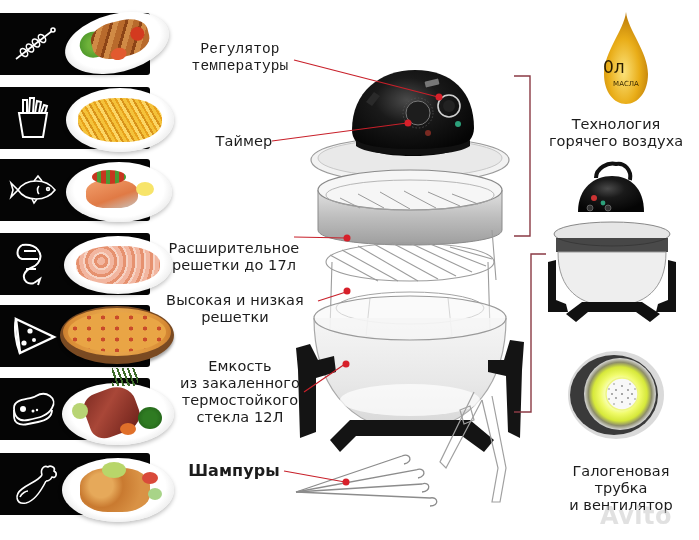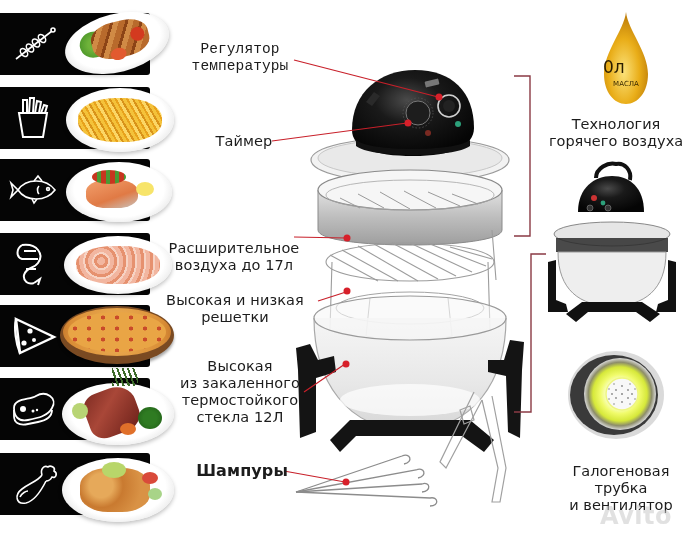--- a/index.html
+++ b/index.html
@@ -326,36 +326,36 @@
   <div>Регулятор</div>
   <div>температуры</div>
 </div>
 
 <div class="label" style="left:200px;top:133px;width:72px;margin-left:8px;">
   <div>Таймер</div>
 </div>
 
 <div class="label" style="left:162px;top:209px;width:144px;margin-top:31px;">
   <div>Расширительное</div>
-  <div>воздуха до 17л</div>
+  <div>решетки до 17л</div>
 </div>
 
 <div class="label" style="left:160px;top:292px;width:150px;">
   <div>Высокая и низкая</div>
   <div>решетки</div>
 </div>
 
 <div class="label" style="left:170px;top:358px;width:140px;">
-  <div>Высокая</div>
+  <div>Емкость</div>
   <div>из закаленного</div>
   <div>термостойкого</div>
   <div>стекла 12Л</div>
 </div>
 
-<div class="label bold" style="left:180px;top:462px;width:108px;text-align:right;">
+<div class="label bold" style="left:180px;top:462px;width:108px;">
   <div>Шампуры</div>
 </div>
 
 <div class="drop-value">0л</div>
 <div class="drop-unit">МАСЛА</div>
 
 <div class="right-label" style="left:534px;top:116px;width:164px;">
   <div>Технология</div>
   <div>горячего воздуха</div>
 </div>

